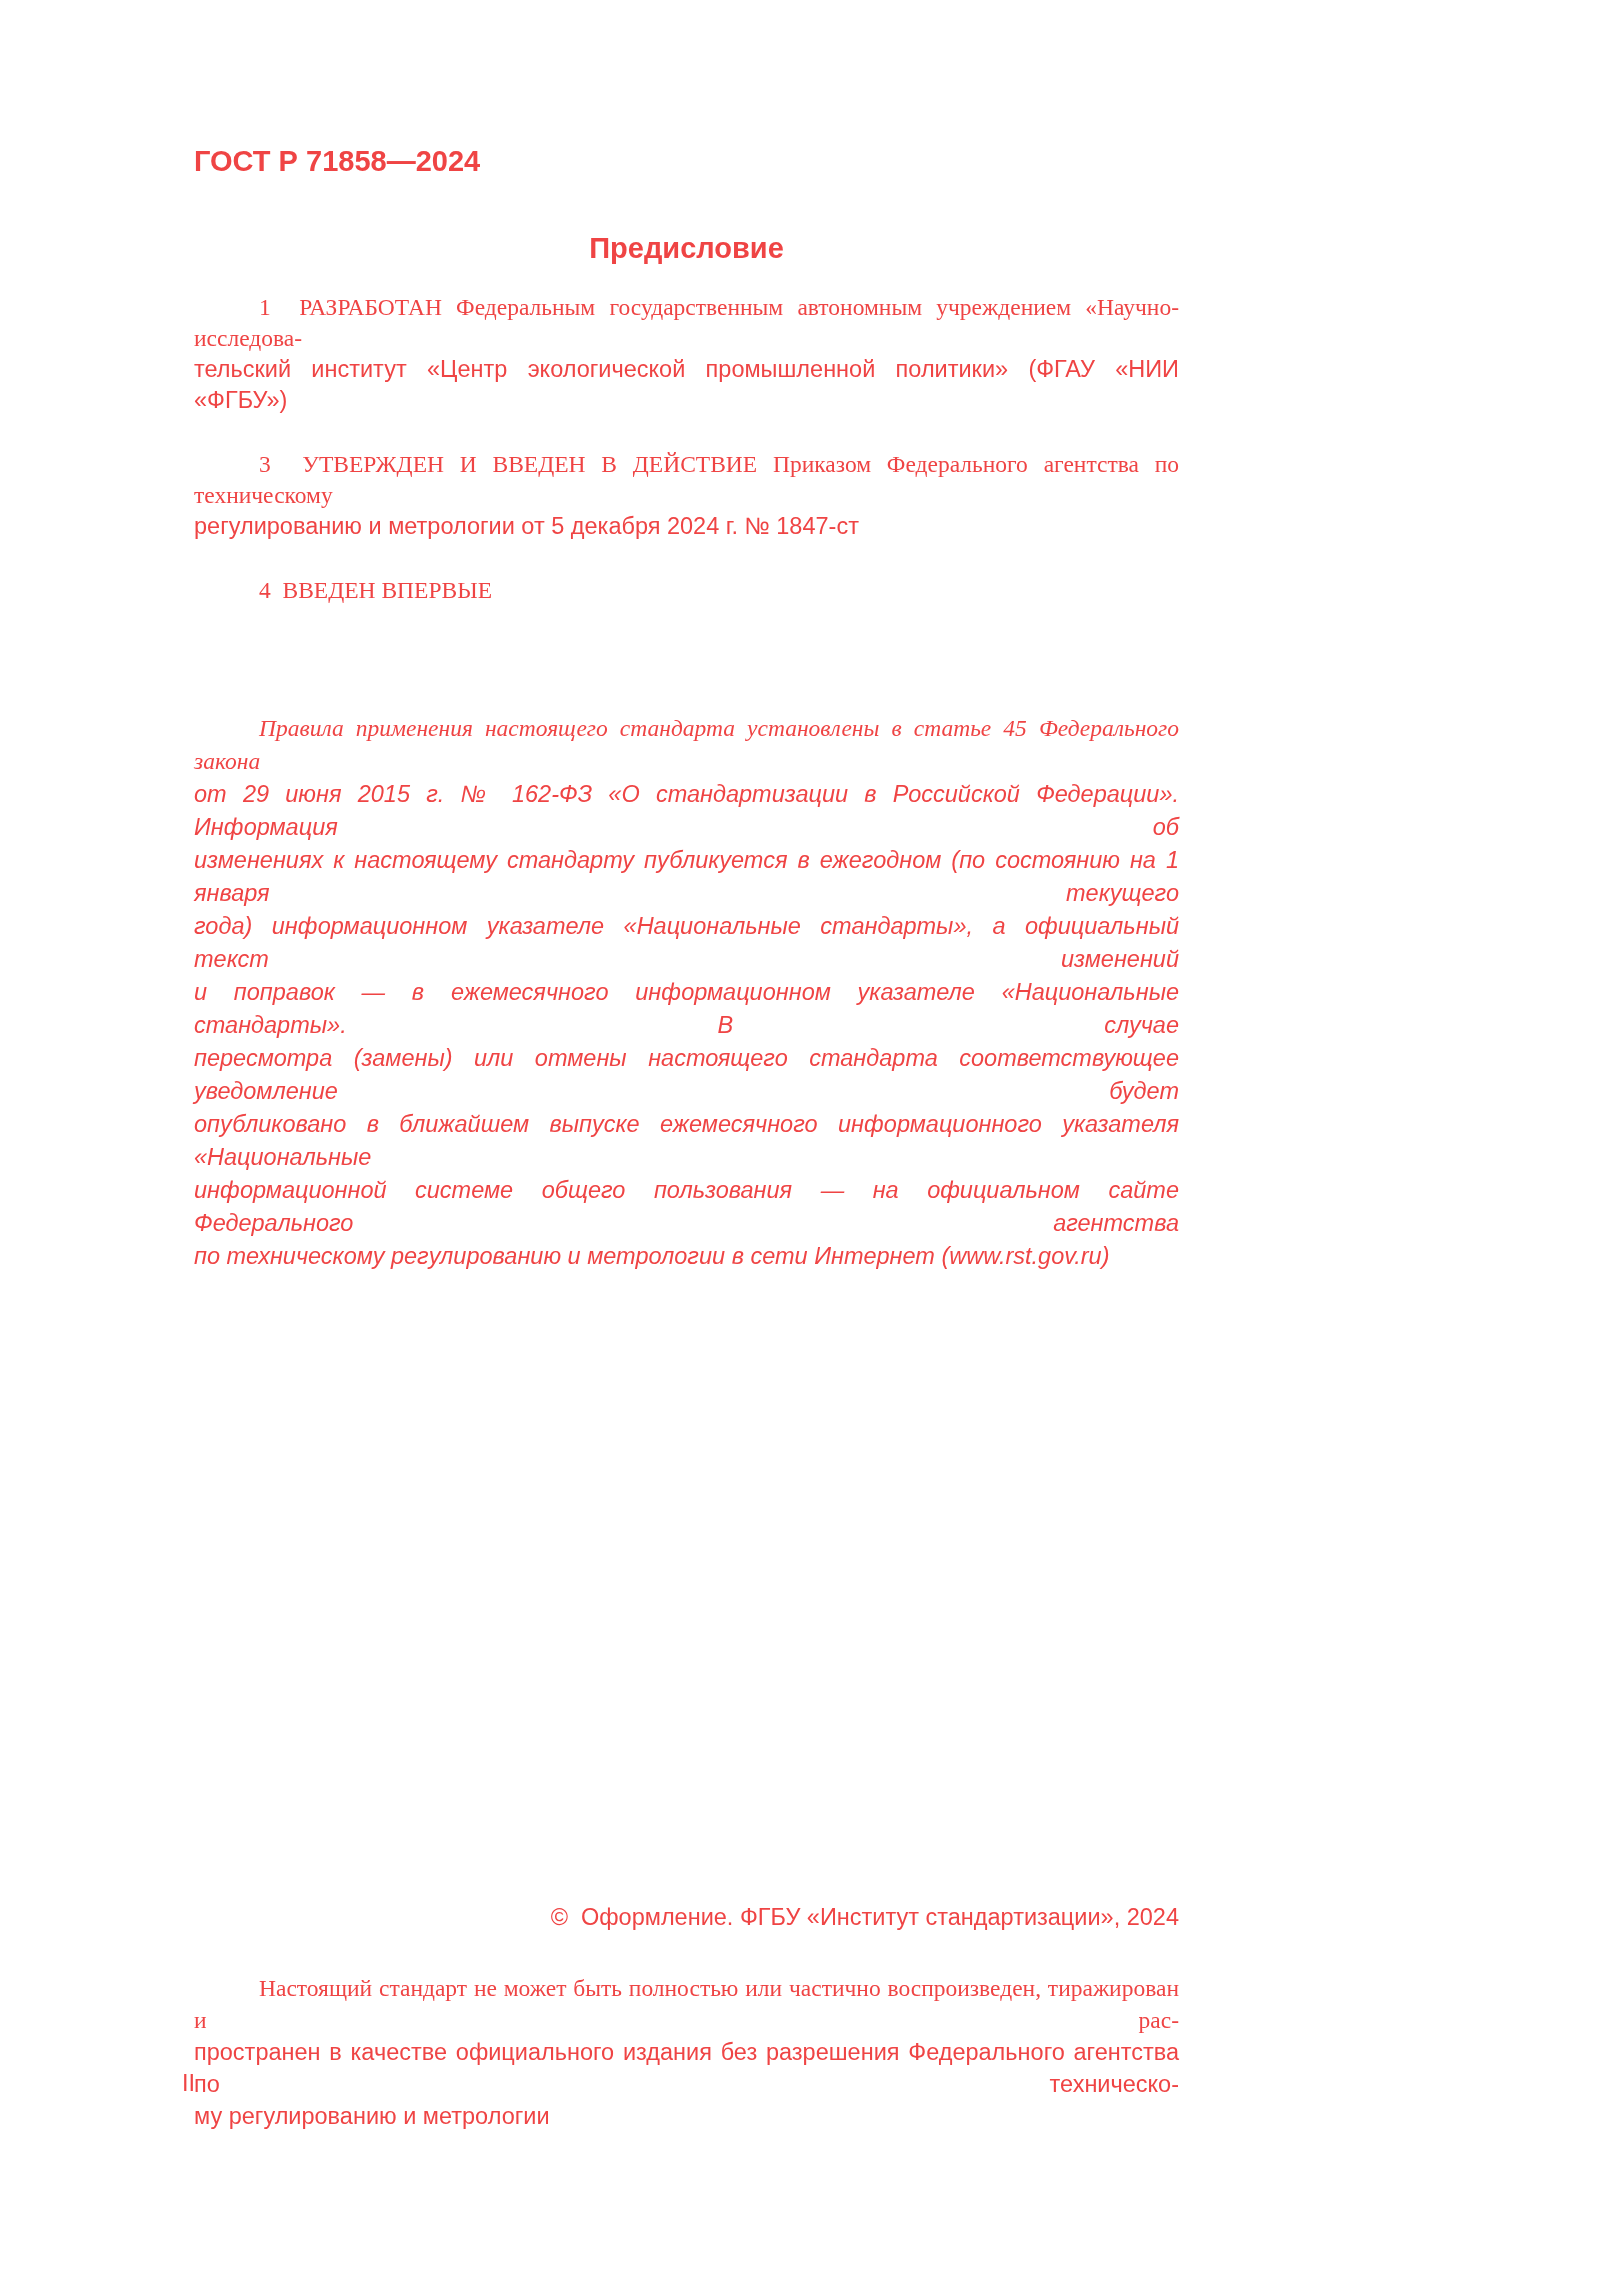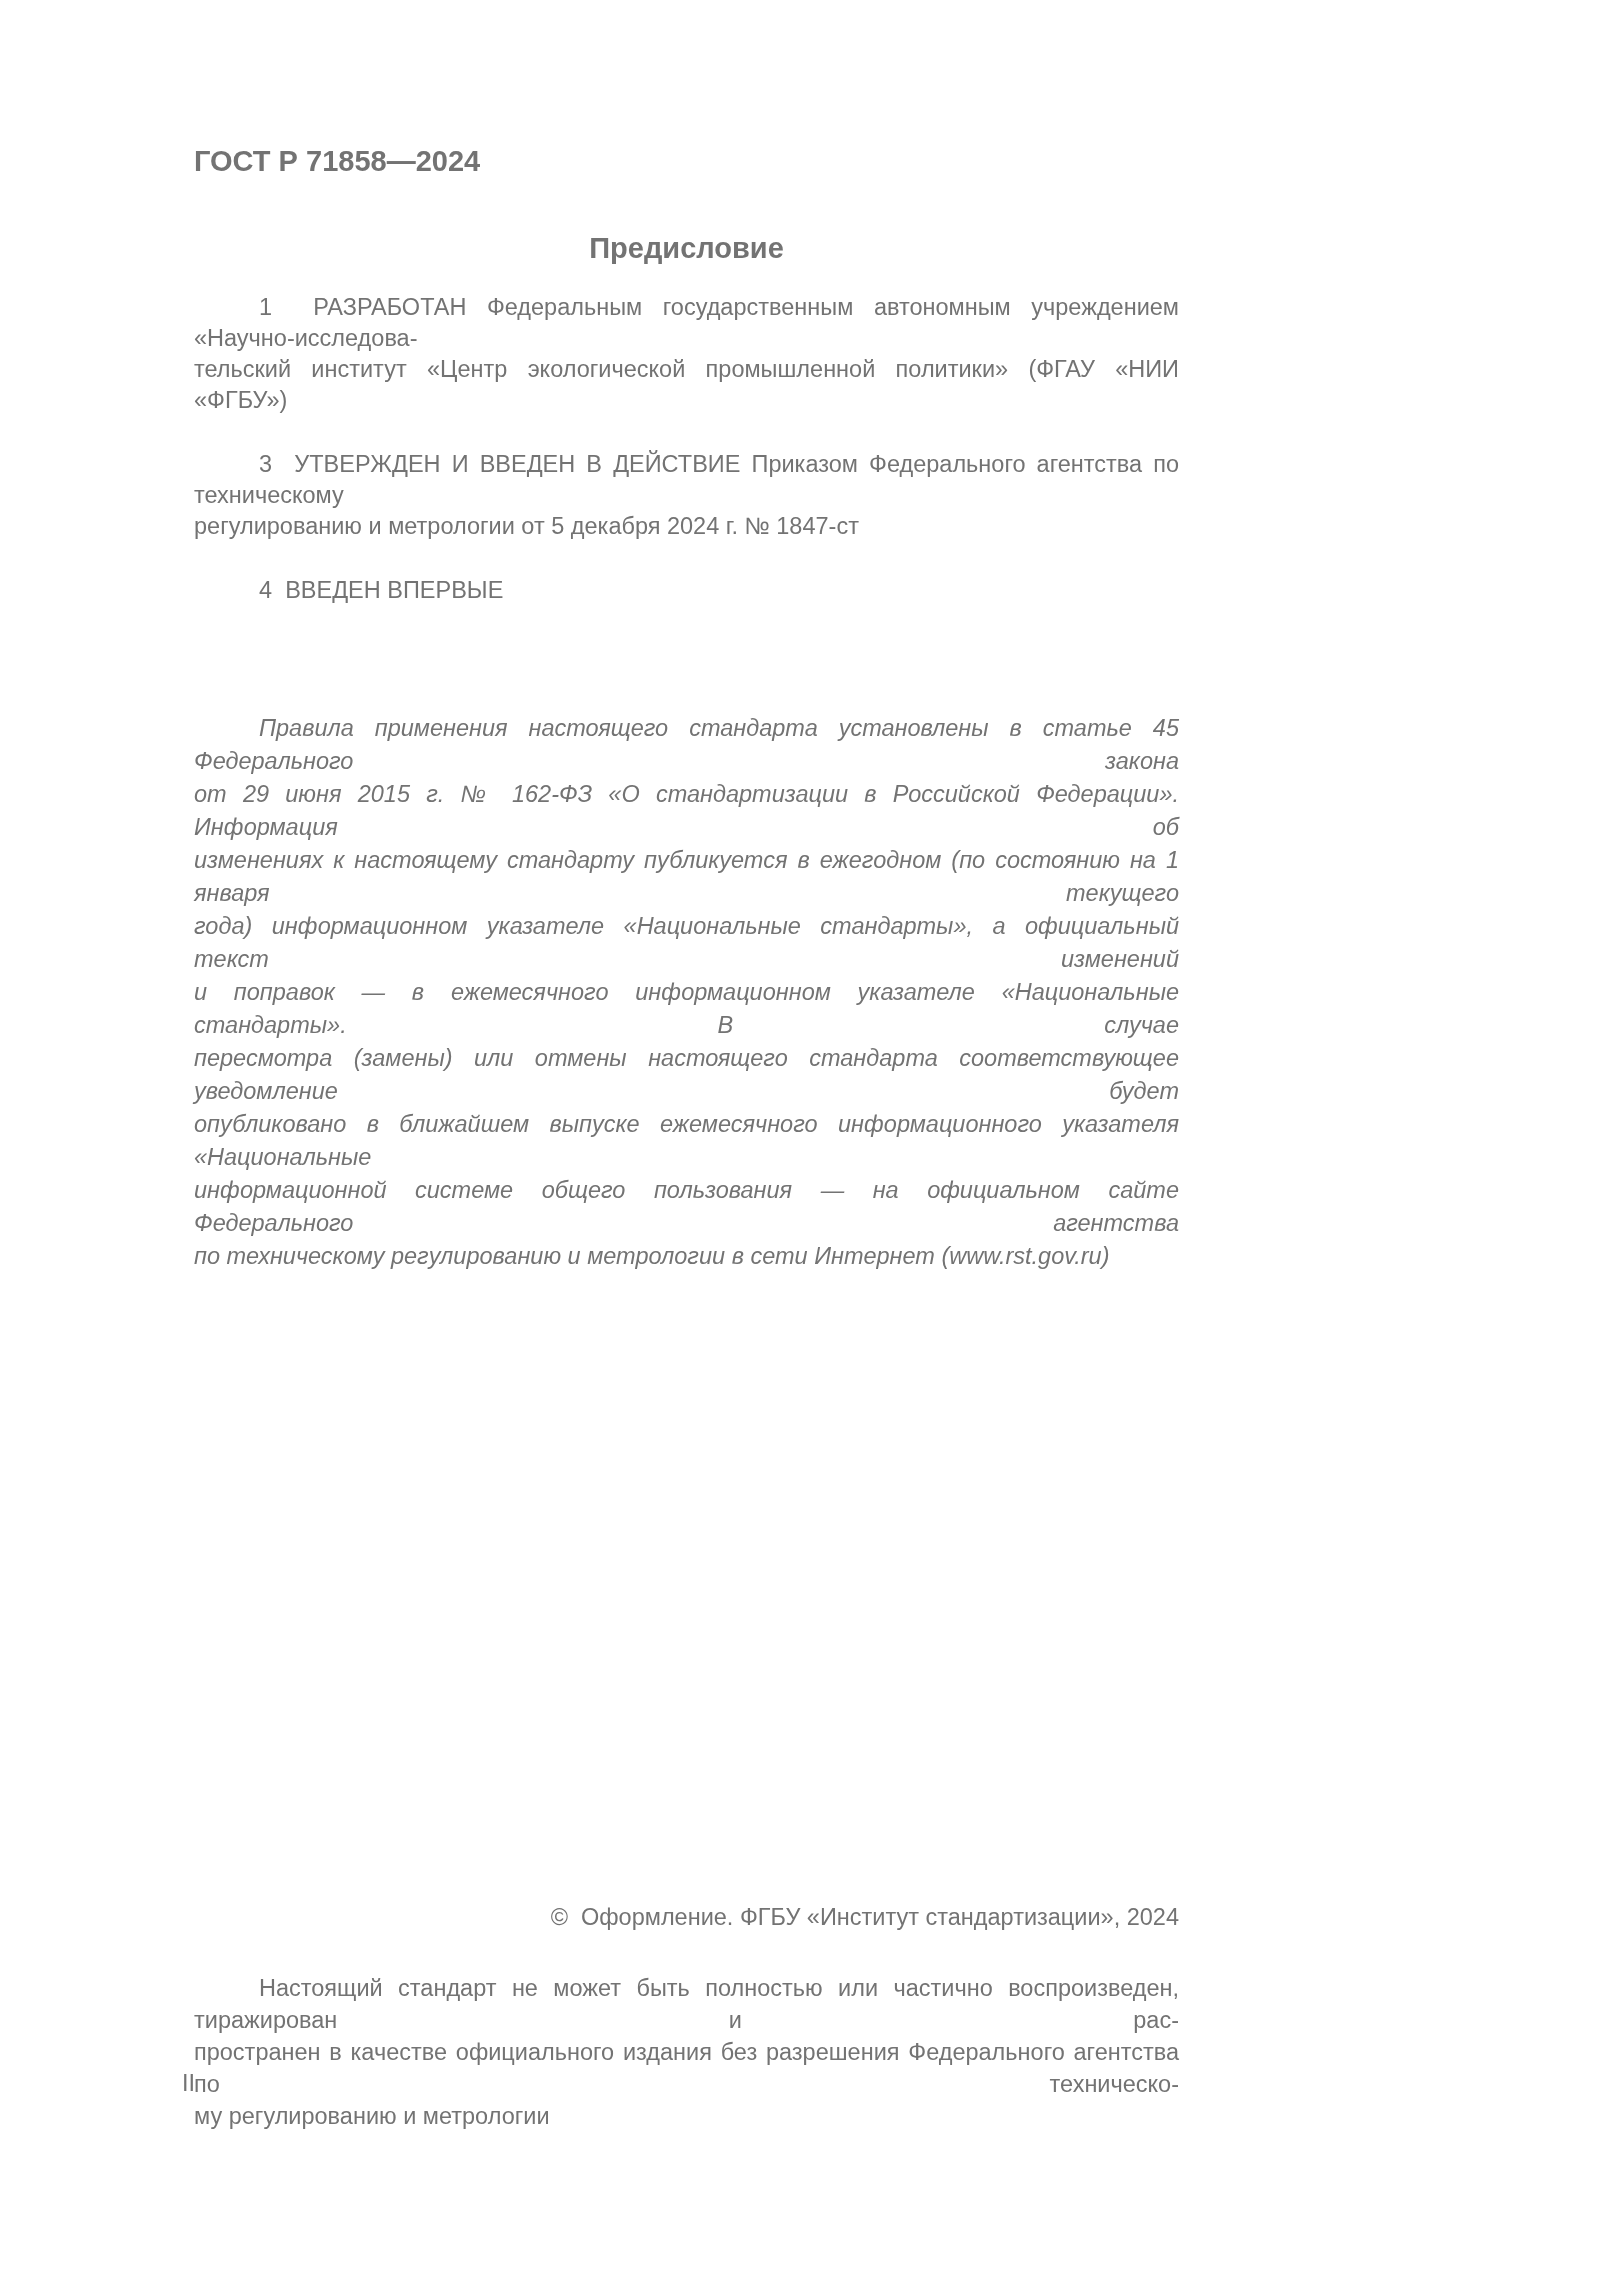--- a/index.html
+++ b/index.html
@@ -5,21 +5,21 @@
   html, body {
     margin: 0;
     padding: 0;
     background: #ffffff;
   }
   .page {
     position: relative;
     width: 1296px;
     height: 2293px;
     background: #ffffff;
-    color: #737373;
+    color: #ef4444;
     font-family: "Liberation Sans", "DejaVu Sans", sans-serif;
     overflow: hidden;
   }
   .doc-header {
     position: absolute;
     left: 194px;
     top: 145px;
     font-size: 29px;
     font-weight: bold;
     white-space: nowrap;
@@ -47,21 +47,21 @@
   .foreword .para.legal {
     margin-top: 106px;
     font-style: italic;
     line-height: 33px;
   }
   .tline {
     text-align: justify;
     text-align-last: justify;
   }
   .tline.last { text-align-last: left; }
-  .tline.first { text-indent: 65px; }
+  .tline.first { text-indent: 65px; font-family: Liberation Serif, serif; }
   .copyright {
     position: absolute;
     right: 117px;
     top: 1904px;
     font-size: 23.5px;
     white-space: nowrap;
   }
   .restriction {
     position: absolute;
     left: 194px;

